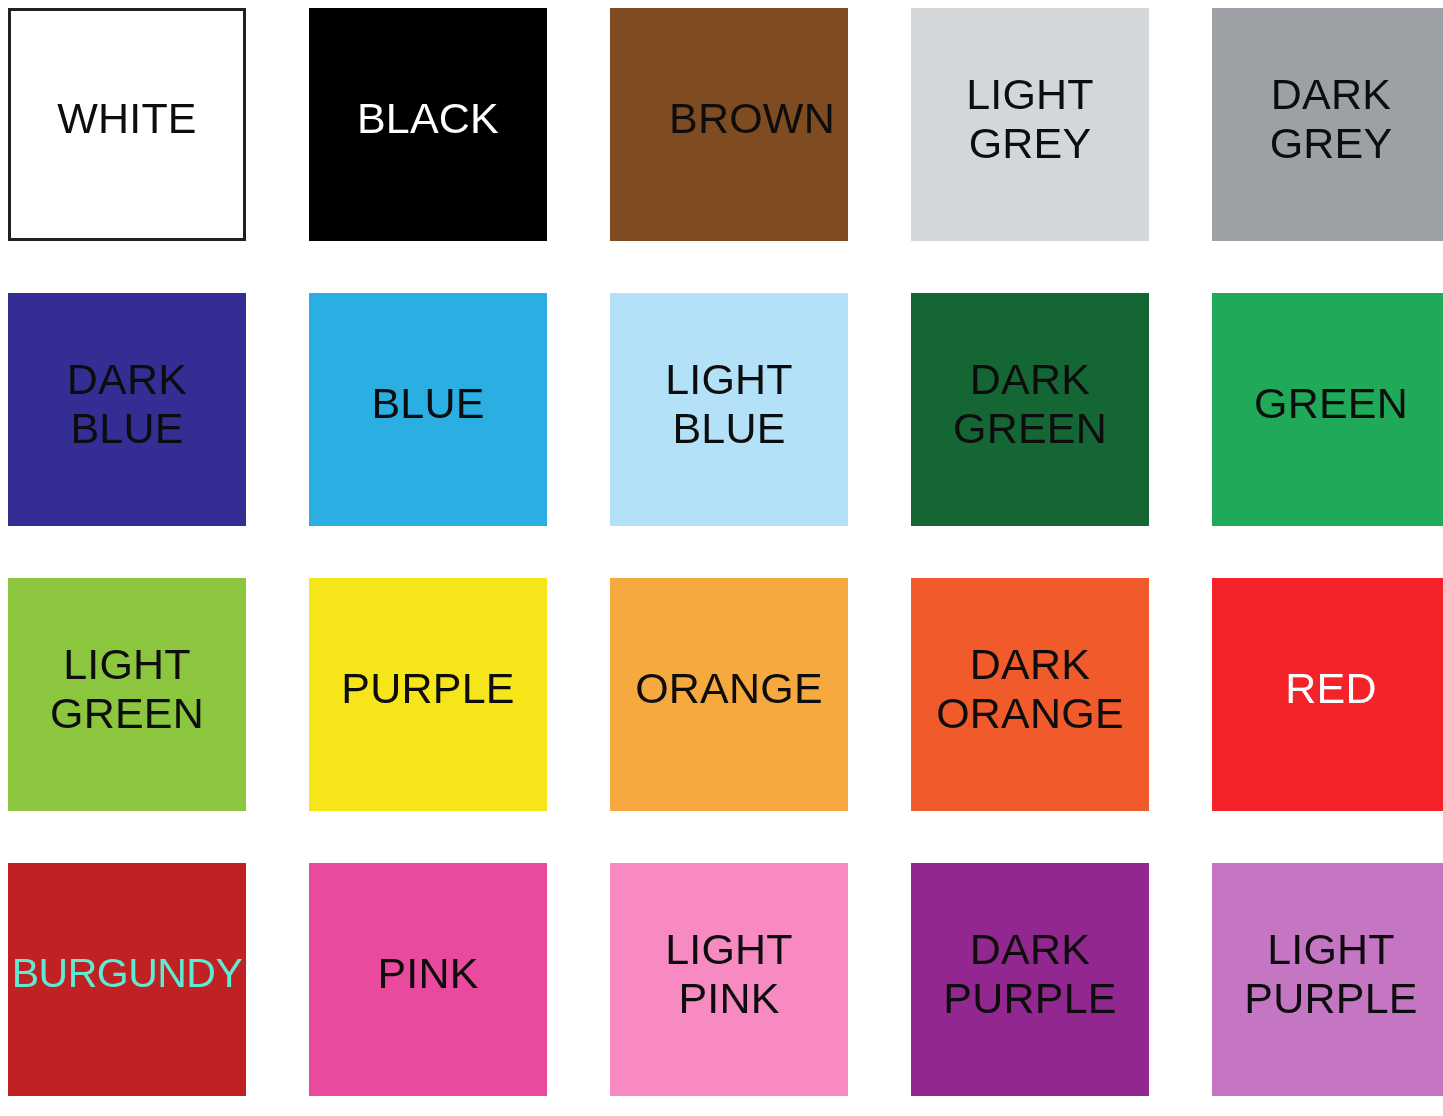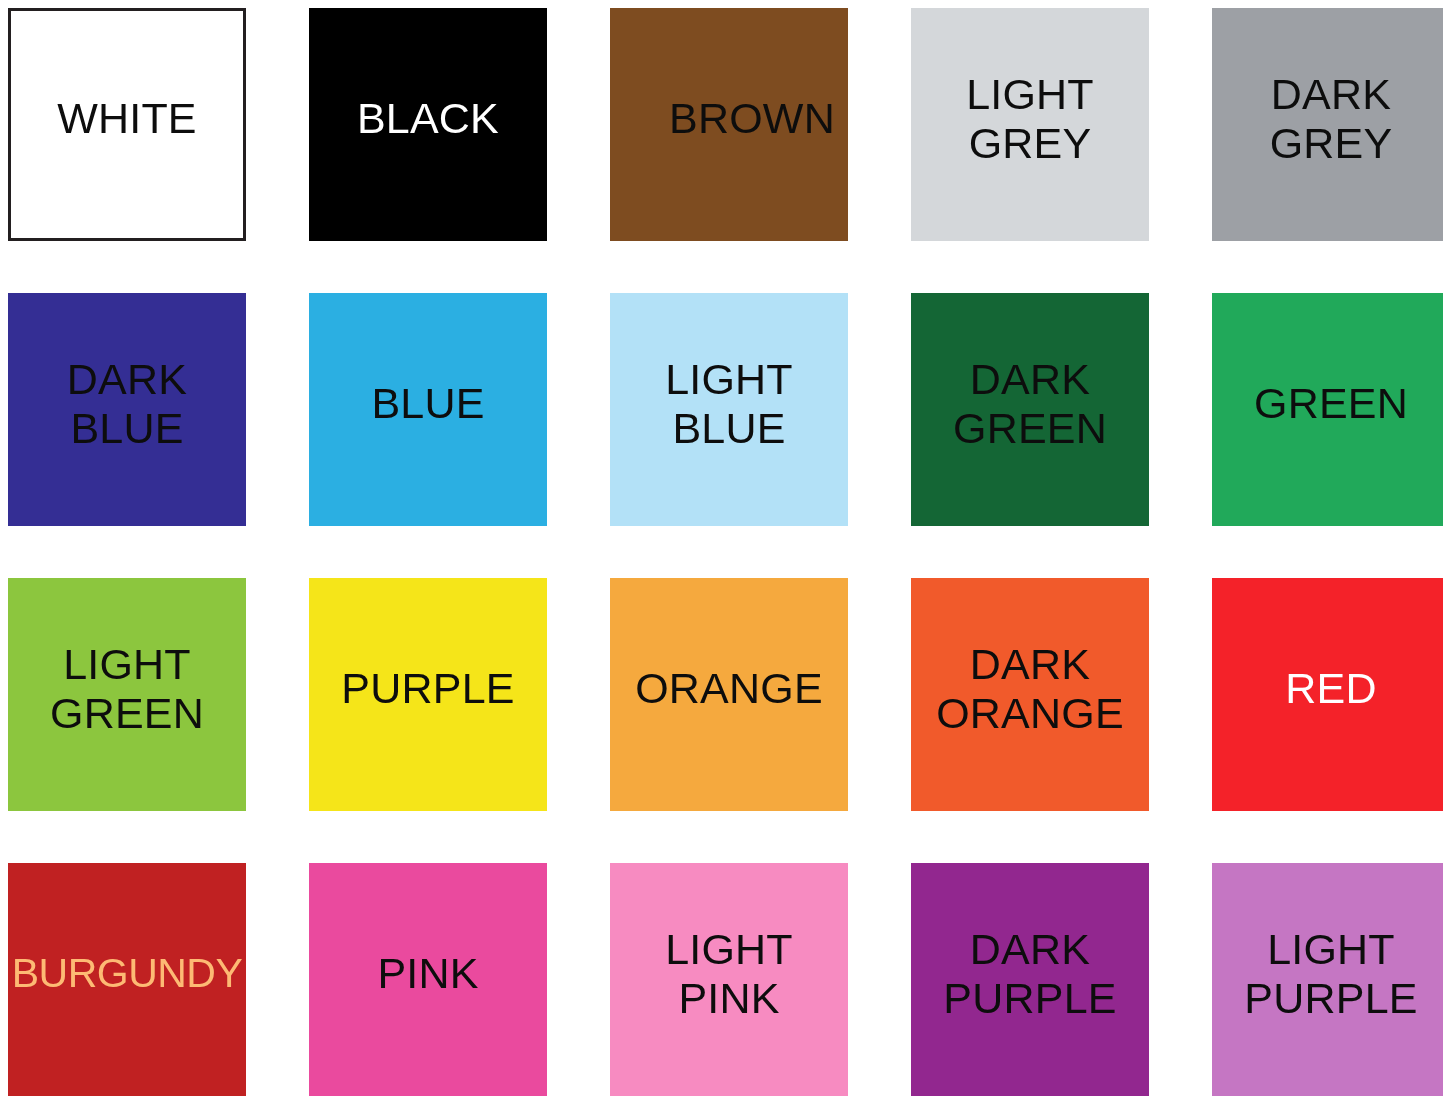--- a/index.html
+++ b/index.html
@@ -108,21 +108,21 @@
       <span class="swatch-label" style="color: rgb(13, 13, 13);">ORANGE</span>
     </div>
     <div class="swatch" style="background: rgb(241, 90, 43);">
       <span class="swatch-label" style="color: rgb(13, 13, 13);">DARK
 ORANGE</span>
     </div>
     <div class="swatch" style="background: rgb(244, 34, 41);">
       <span class="swatch-label" style="color: #ffffff;">RED</span>
     </div>
     <div class="swatch" style="background: rgb(192, 33, 34);">
-      <span class="swatch-label wide" style="color: #fdba74;">BURGUNDY</span>
+      <span class="swatch-label wide" style="color: #5eead4;">BURGUNDY</span>
     </div>
     <div class="swatch" style="background: rgb(234, 74, 158);">
       <span class="swatch-label" style="color: rgb(13, 13, 13);">PINK</span>
     </div>
     <div class="swatch" style="background: rgb(247, 139, 193);">
       <span class="swatch-label" style="color: rgb(13, 13, 13);">LIGHT
 PINK</span>
     </div>
     <div class="swatch" style="background: rgb(146, 39, 143);">
       <span class="swatch-label" style="color: rgb(13, 13, 13);">DARK

